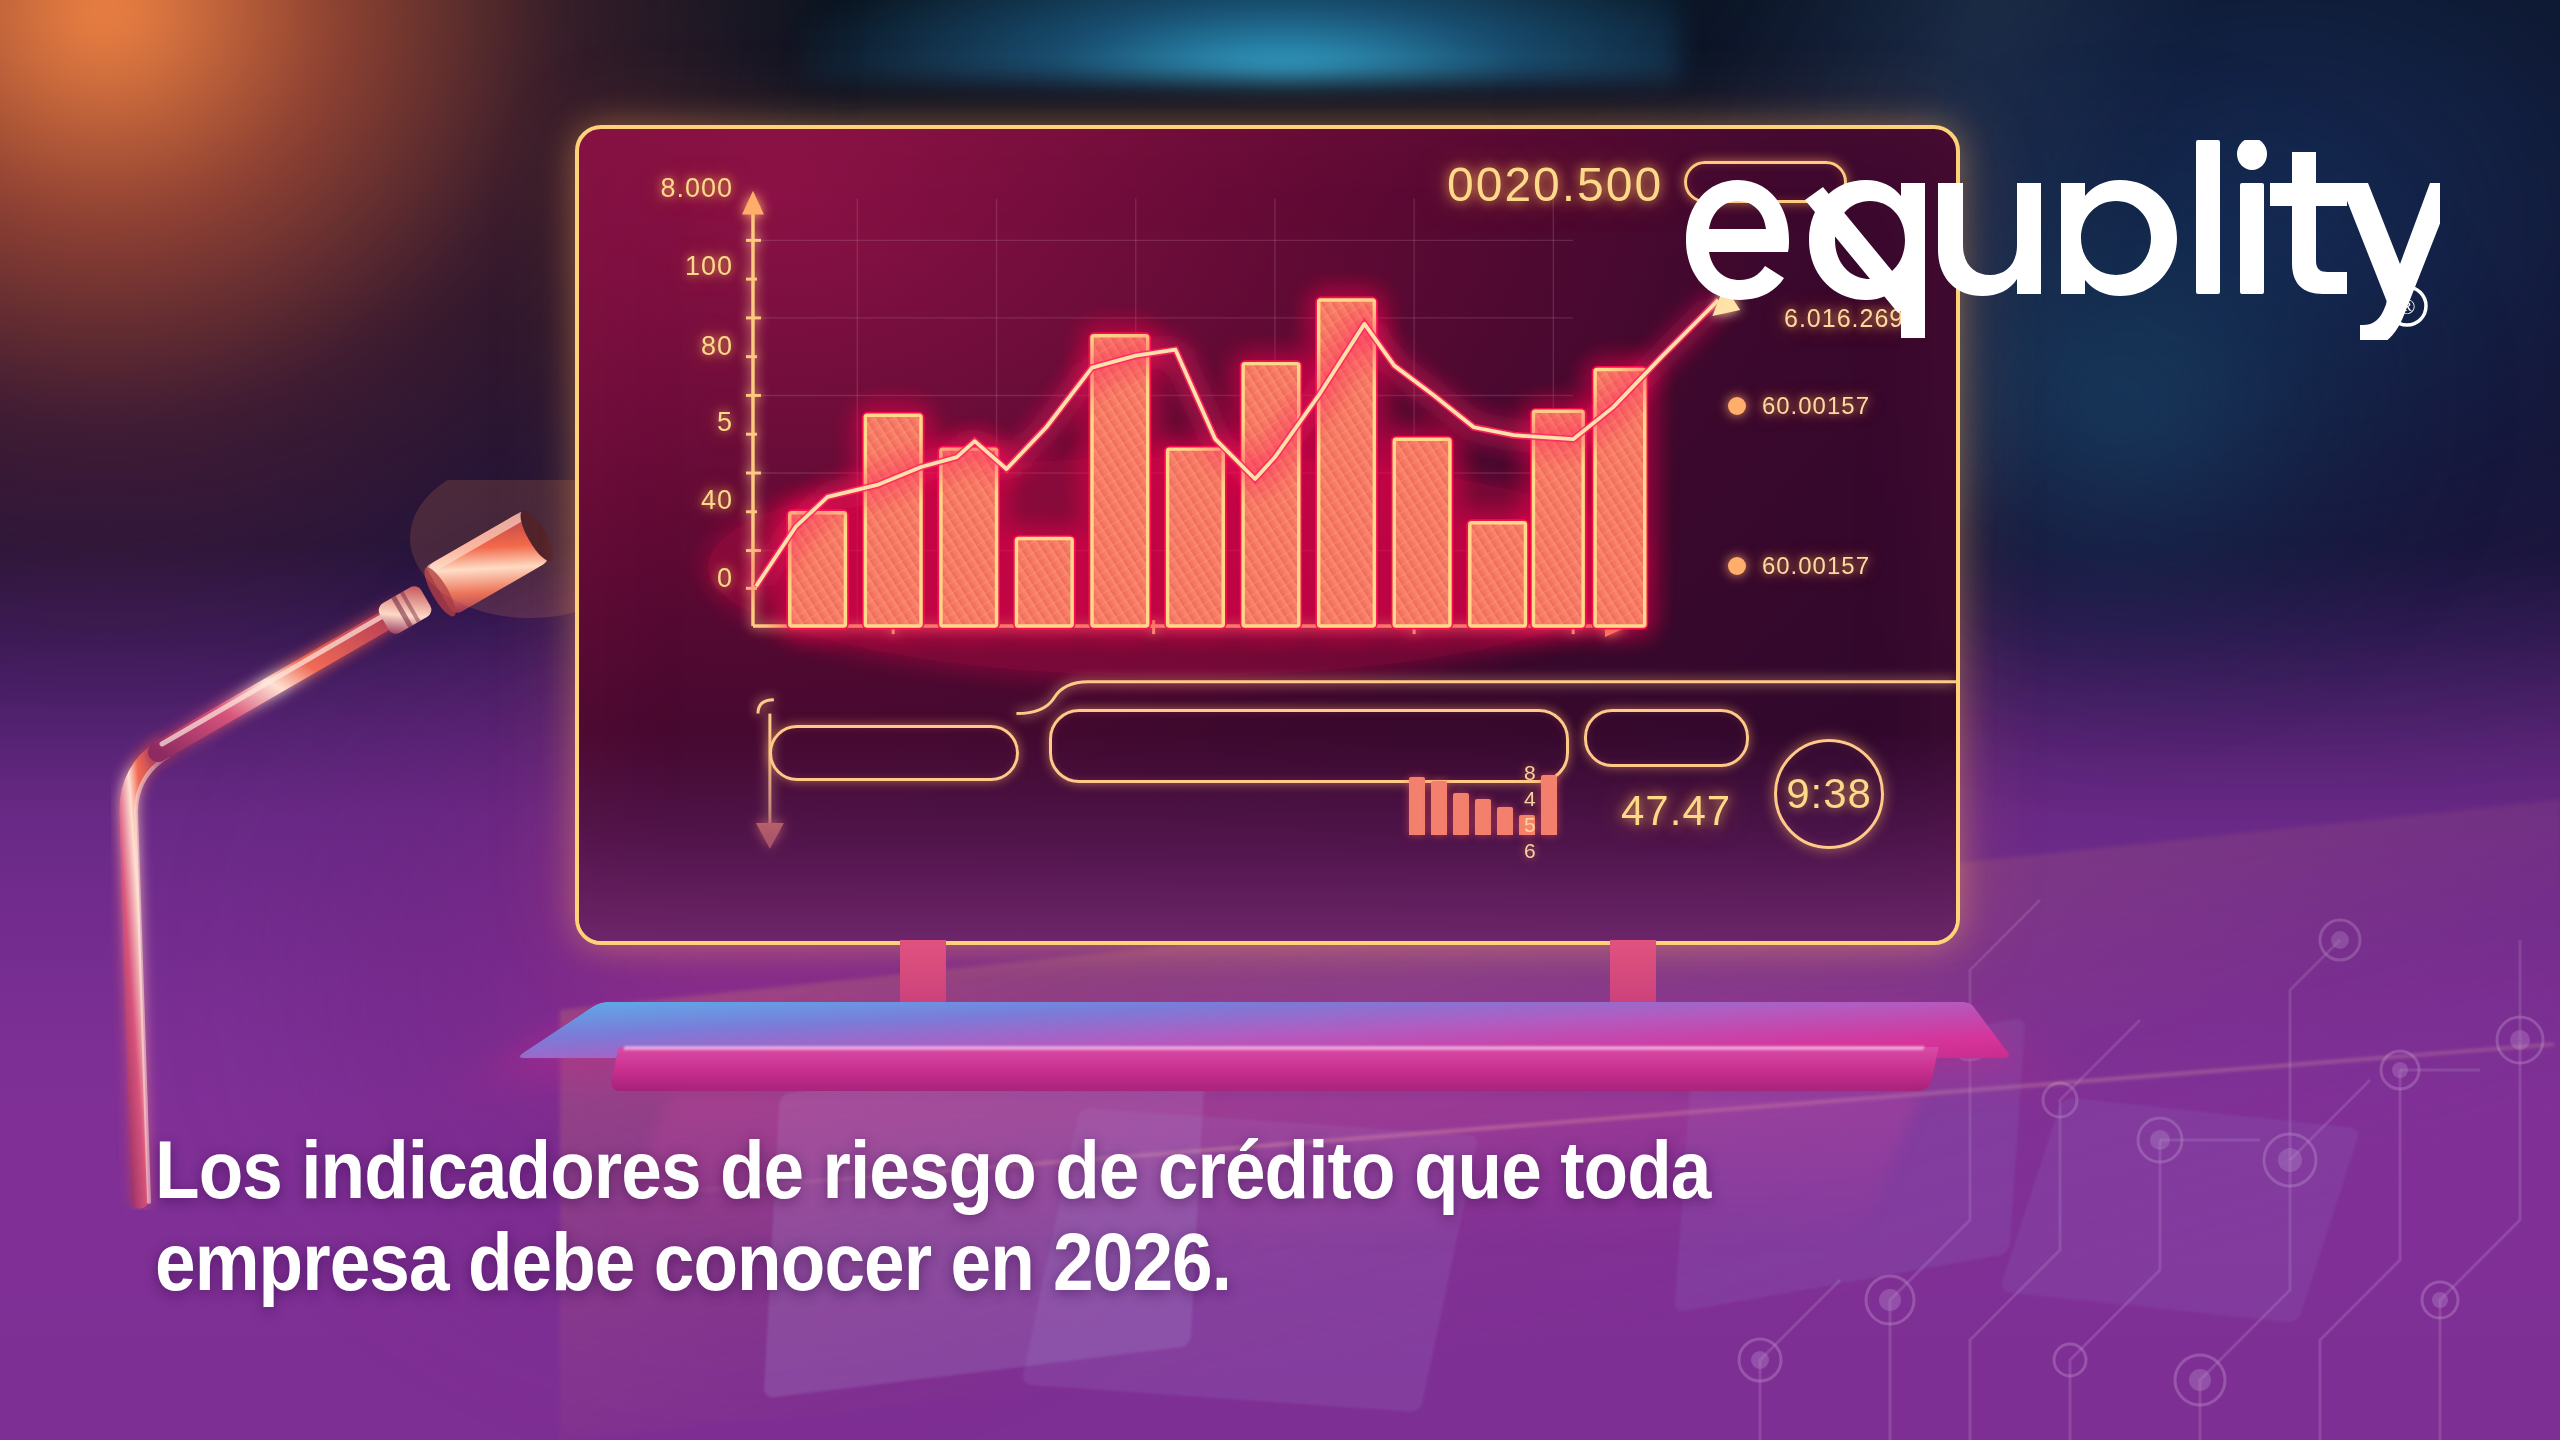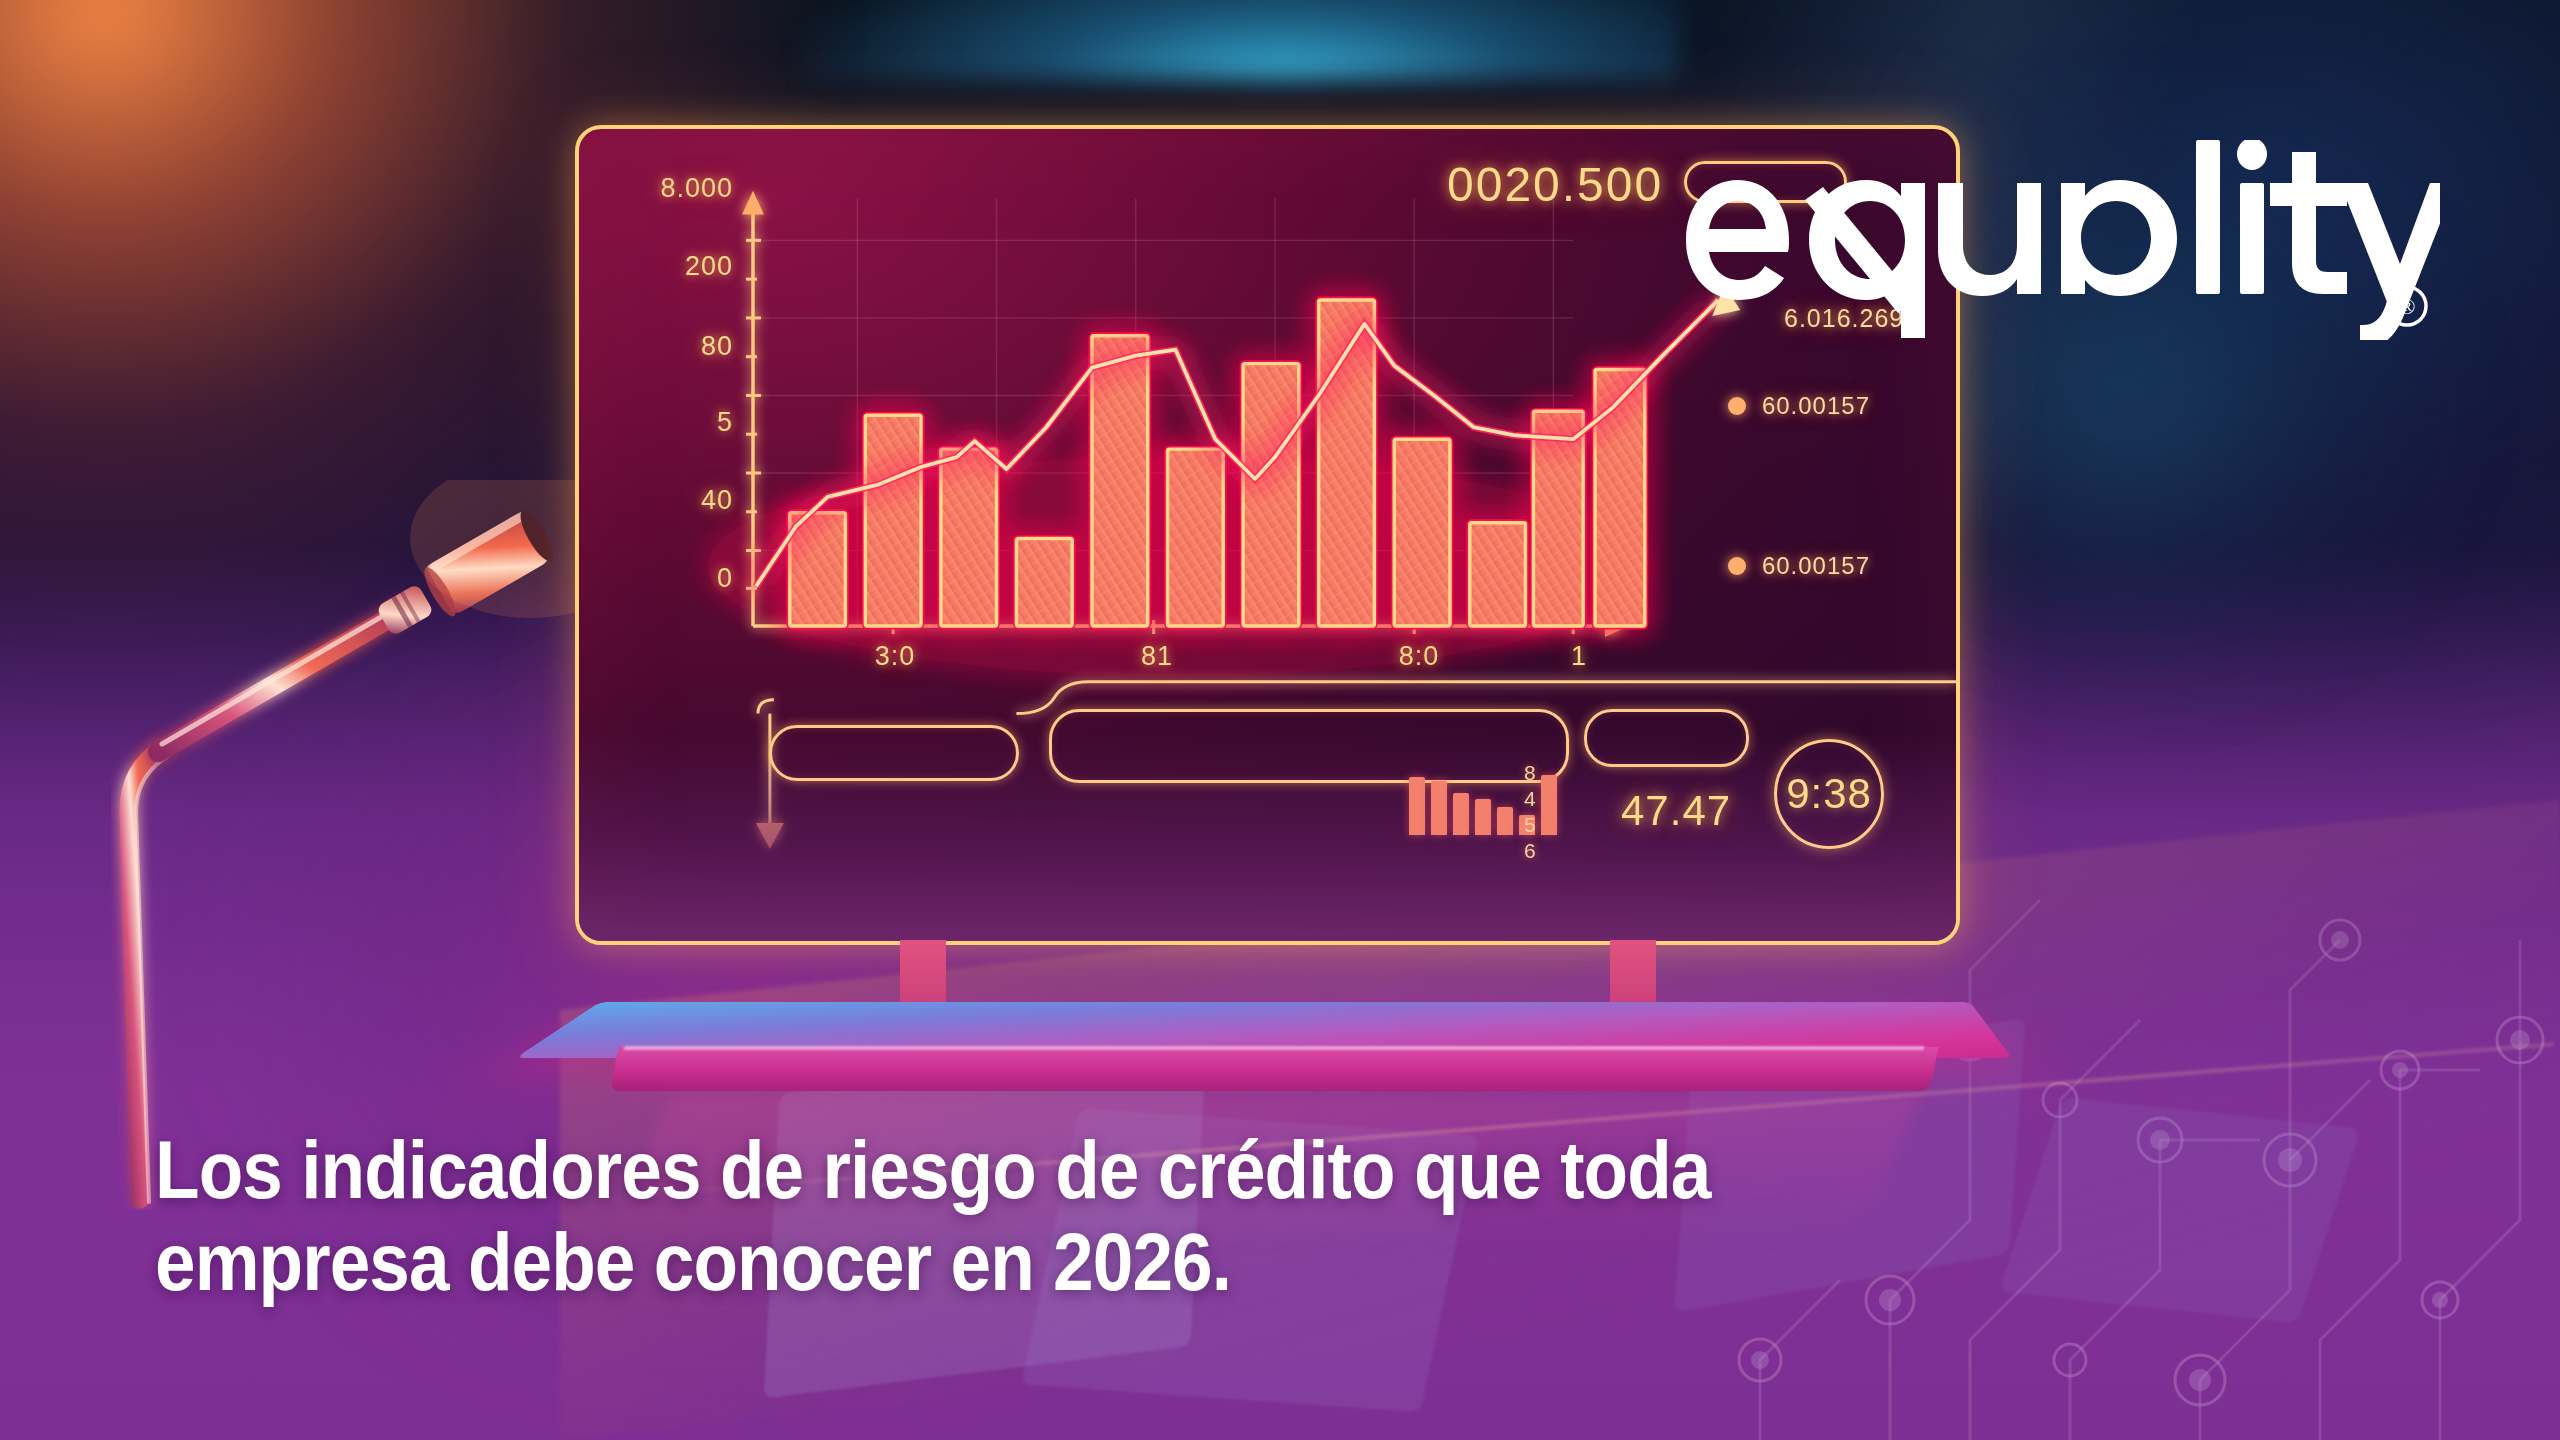--- a/index.html
+++ b/index.html
@@ -462,33 +462,27 @@
           <path d="M180 588 Q180 574 196 574"></path>
         </g>
         <polygon points="192,724 178,698 206,698" fill="#F2906C" filter="url(#softGlow)"></polygon>
         <path d="M440 588 Q468 588 478 572 Q488 556 512 556 L1385 556" stroke="#FFC98A" stroke-width="3" fill="none" filter="url(#softGlow)"></path>
       </svg>
 
       <div class="screen-bottom-glow"></div>
 
       <div class="ylabels">
         <div class="ylabel" style="top:-4px">8.000</div>
-        <div class="ylabel" style="top:74px">200</div>
+        <div class="ylabel" style="top:74px">100</div>
         <div class="ylabel" style="top:154px">80</div>
         <div class="ylabel" style="top:230px">5</div>
         <div class="ylabel" style="top:308px">40</div>
         <div class="ylabel" style="top:386px">0</div>
       </div>
 
-      <div class="xlabels">
-        <div class="xlabel" style="left:316px">3:0</div>
-        <div class="xlabel" style="left:578px">81</div>
-        <div class="xlabel" style="left:840px">8:0</div>
-        <div class="xlabel" style="left:1000px">1</div>
-      </div>
 
       <div class="topnum">0020.500</div>
       <div class="topnum-pill"></div>
 
       <div class="linelabel">6.016.269</div>
 
       <div class="legend l1">
         <div class="legend-row">
           <span class="legend-dot"></span>
           <span class="legend-label">60.00157</span>

